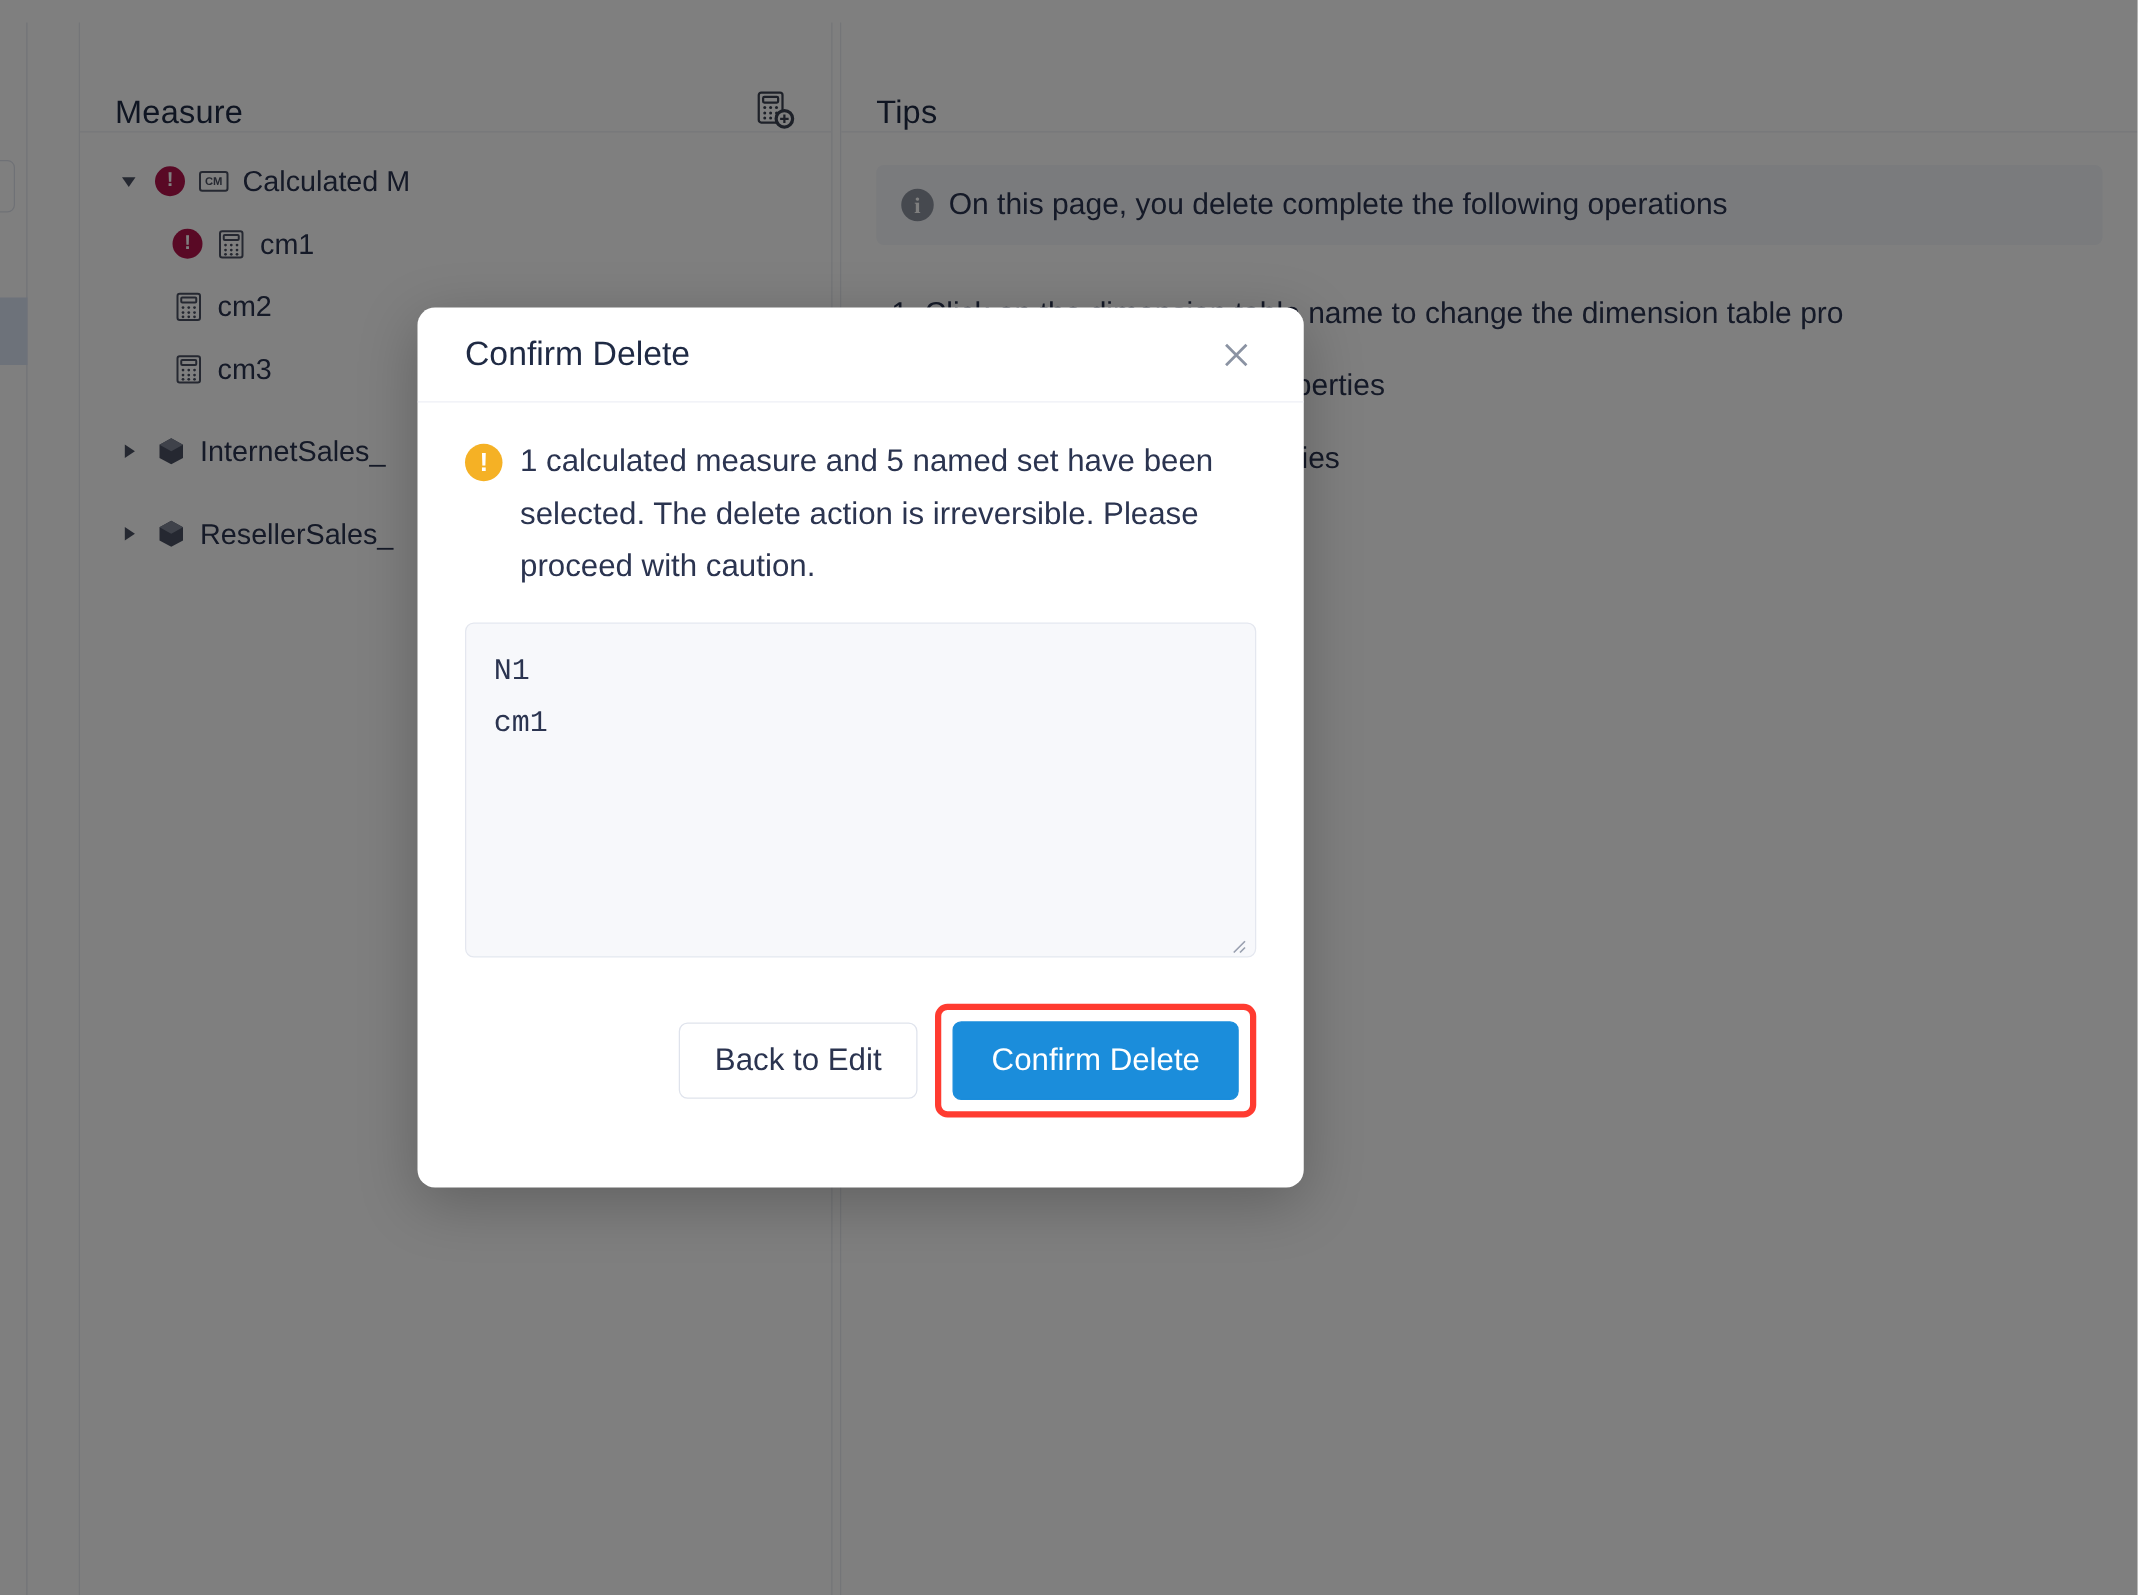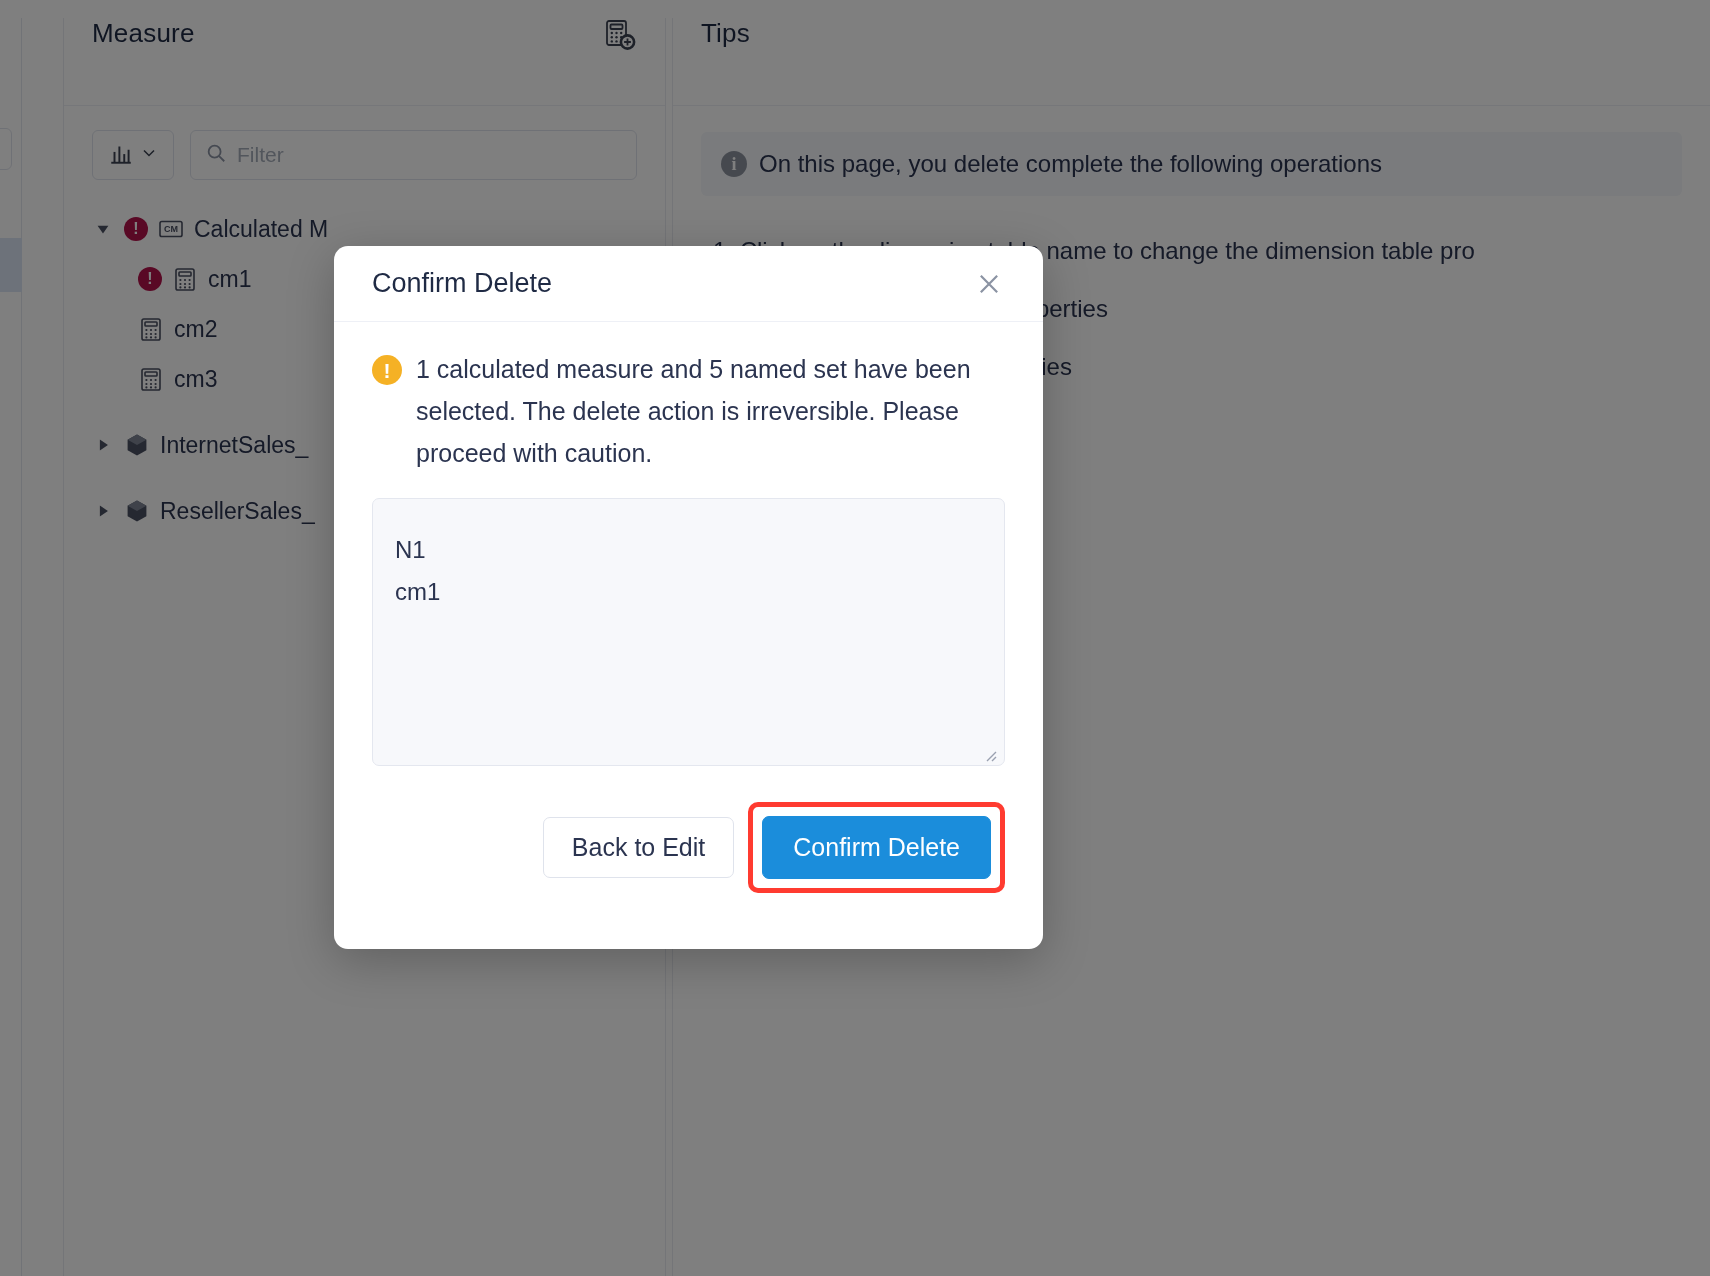--- a/index.html
+++ b/index.html
@@ -46,21 +46,21 @@
     position: absolute;
     left: 63px; top: 18px;
     width: 603px; height: 1258px;
     background: #ffffff;
     border-left: 1px solid #e8eaf0;
     border-right: 1px solid #e8eaf0;
   }
   .panel-header {
     height: 88px;
     display: flex;
-    align-items: flex-start;
+    align-items: flex-end;
     justify-content: space-between;
     padding: 0 28px 0 28px;
     border-bottom: 1px solid #edeff4;
   }
   .panel-title {
     font-size: 26px;
     color: #1f2a44;
     font-weight: 400;
     letter-spacing: .2px;
   }
@@ -226,25 +226,25 @@
     color: #2b3450;
     max-width: 650px;
   }
   .dlg-textarea {
     margin-top: 24px;
     width: 100%;
     height: 268px;
     background: #f7f8fb;
     border: 1px solid #e4e7ef;
     border-radius: 7px;
-    padding: 30px 22px;
+    padding: 18px 22px;
     font-size: 24px;
     line-height: 42px;
     color: #2b3450;
-    font-family: Liberation Sans, sans-serif;
+    font-family: Liberation Mono, monospace;
     resize: none;
     outline: none;
     white-space: pre;
   }
   .ta-wrap { position: relative; }
   .ta-grip {
     position: absolute;
     right: 8px; bottom: 8px;
     width: 16px; height: 16px;
     pointer-events: none;
@@ -309,47 +309,20 @@
           <circle cx="18.2" cy="19.3" r="1.2" fill="#3c4352" stroke="none"></circle>
           <circle cx="8.8" cy="23.4" r="1.2" fill="#3c4352" stroke="none"></circle>
           <circle cx="13.5" cy="23.4" r="1.2" fill="#3c4352" stroke="none"></circle>
           <circle cx="24.5" cy="24" r="7" fill="#fff"></circle>
           <circle cx="24.5" cy="24" r="6.2"></circle>
           <path d="M24.5 20.6v6.8M21.1 24h6.8"></path>
         </svg>
       </span>
     </div>
 
-    <div class="measure-toolbar">
-      <div class="chart-select">
-        <span>
-          <svg viewBox="0 0 24 24" width="26" height="26" fill="none" stroke="#3c4352" stroke-width="1.8">
-            <path d="M3 21h18"></path>
-              <path d="M6 21V11"></path>
-              <path d="M10.5 21V6"></path>
-              <path d="M15 21V13"></path>
-              <path d="M19 21V9"></path>
-          </svg>
-        </span>
-        <span>
-          <svg viewBox="0 0 24 24" width="20" height="20" fill="none" stroke="#3c4352" stroke-width="1.9">
-            <path d="M6 9l6 6 6-6"></path>
-          </svg>
-        </span>
-      </div>
-      <div class="filter-box">
-        <span>
-          <svg viewBox="0 0 24 24" width="22" height="22" fill="none" stroke="#8b93a3" stroke-width="2">
-            <circle cx="10.5" cy="10.5" r="6.5"></circle>
-              <path d="M15.4 15.4L21 21"></path>
-          </svg>
-        </span>
-        <input type="text" value="" placeholder="Filter" style="">
-      </div>
-    </div>
 
     <div class="tree">
 
       <div class="tree-row">
         <span class="twisty">
           <svg viewBox="0 0 20 20" width="18" height="18">
               <path d="M4 6.5h12L10 15z" fill="#4a5062"></path>
             </svg>
         </span>
         <span class="err-dot">!</span>

